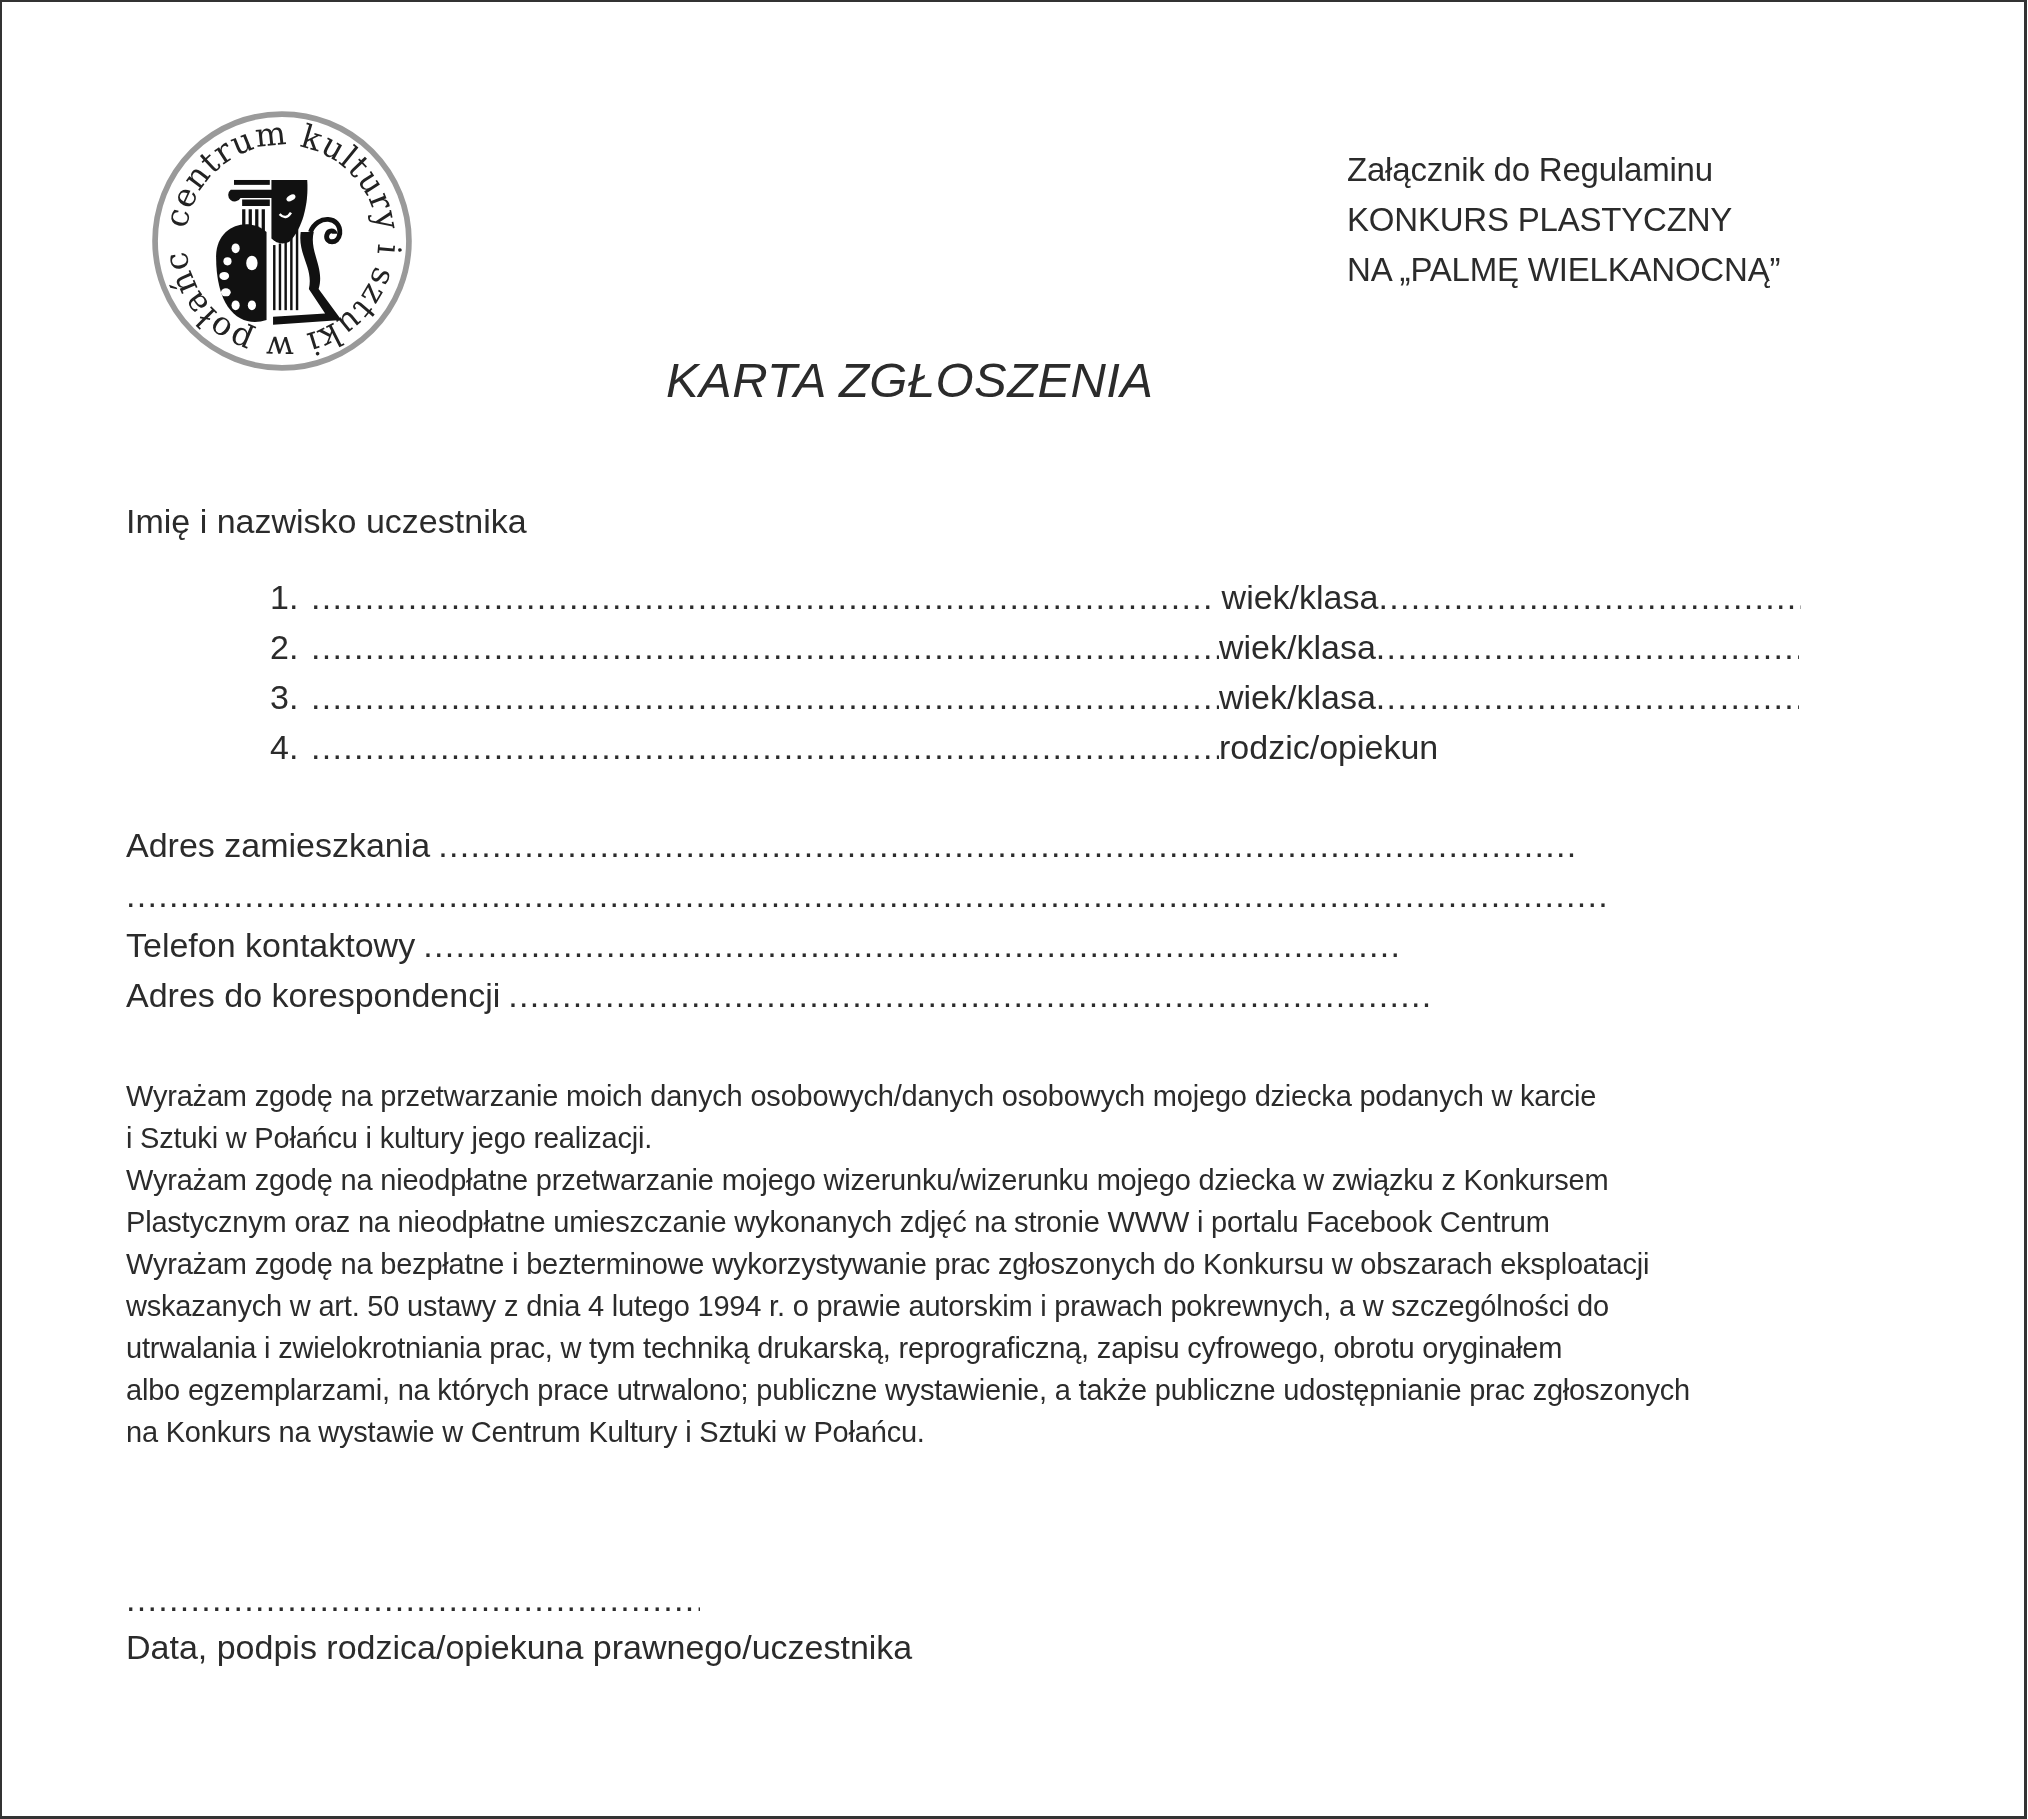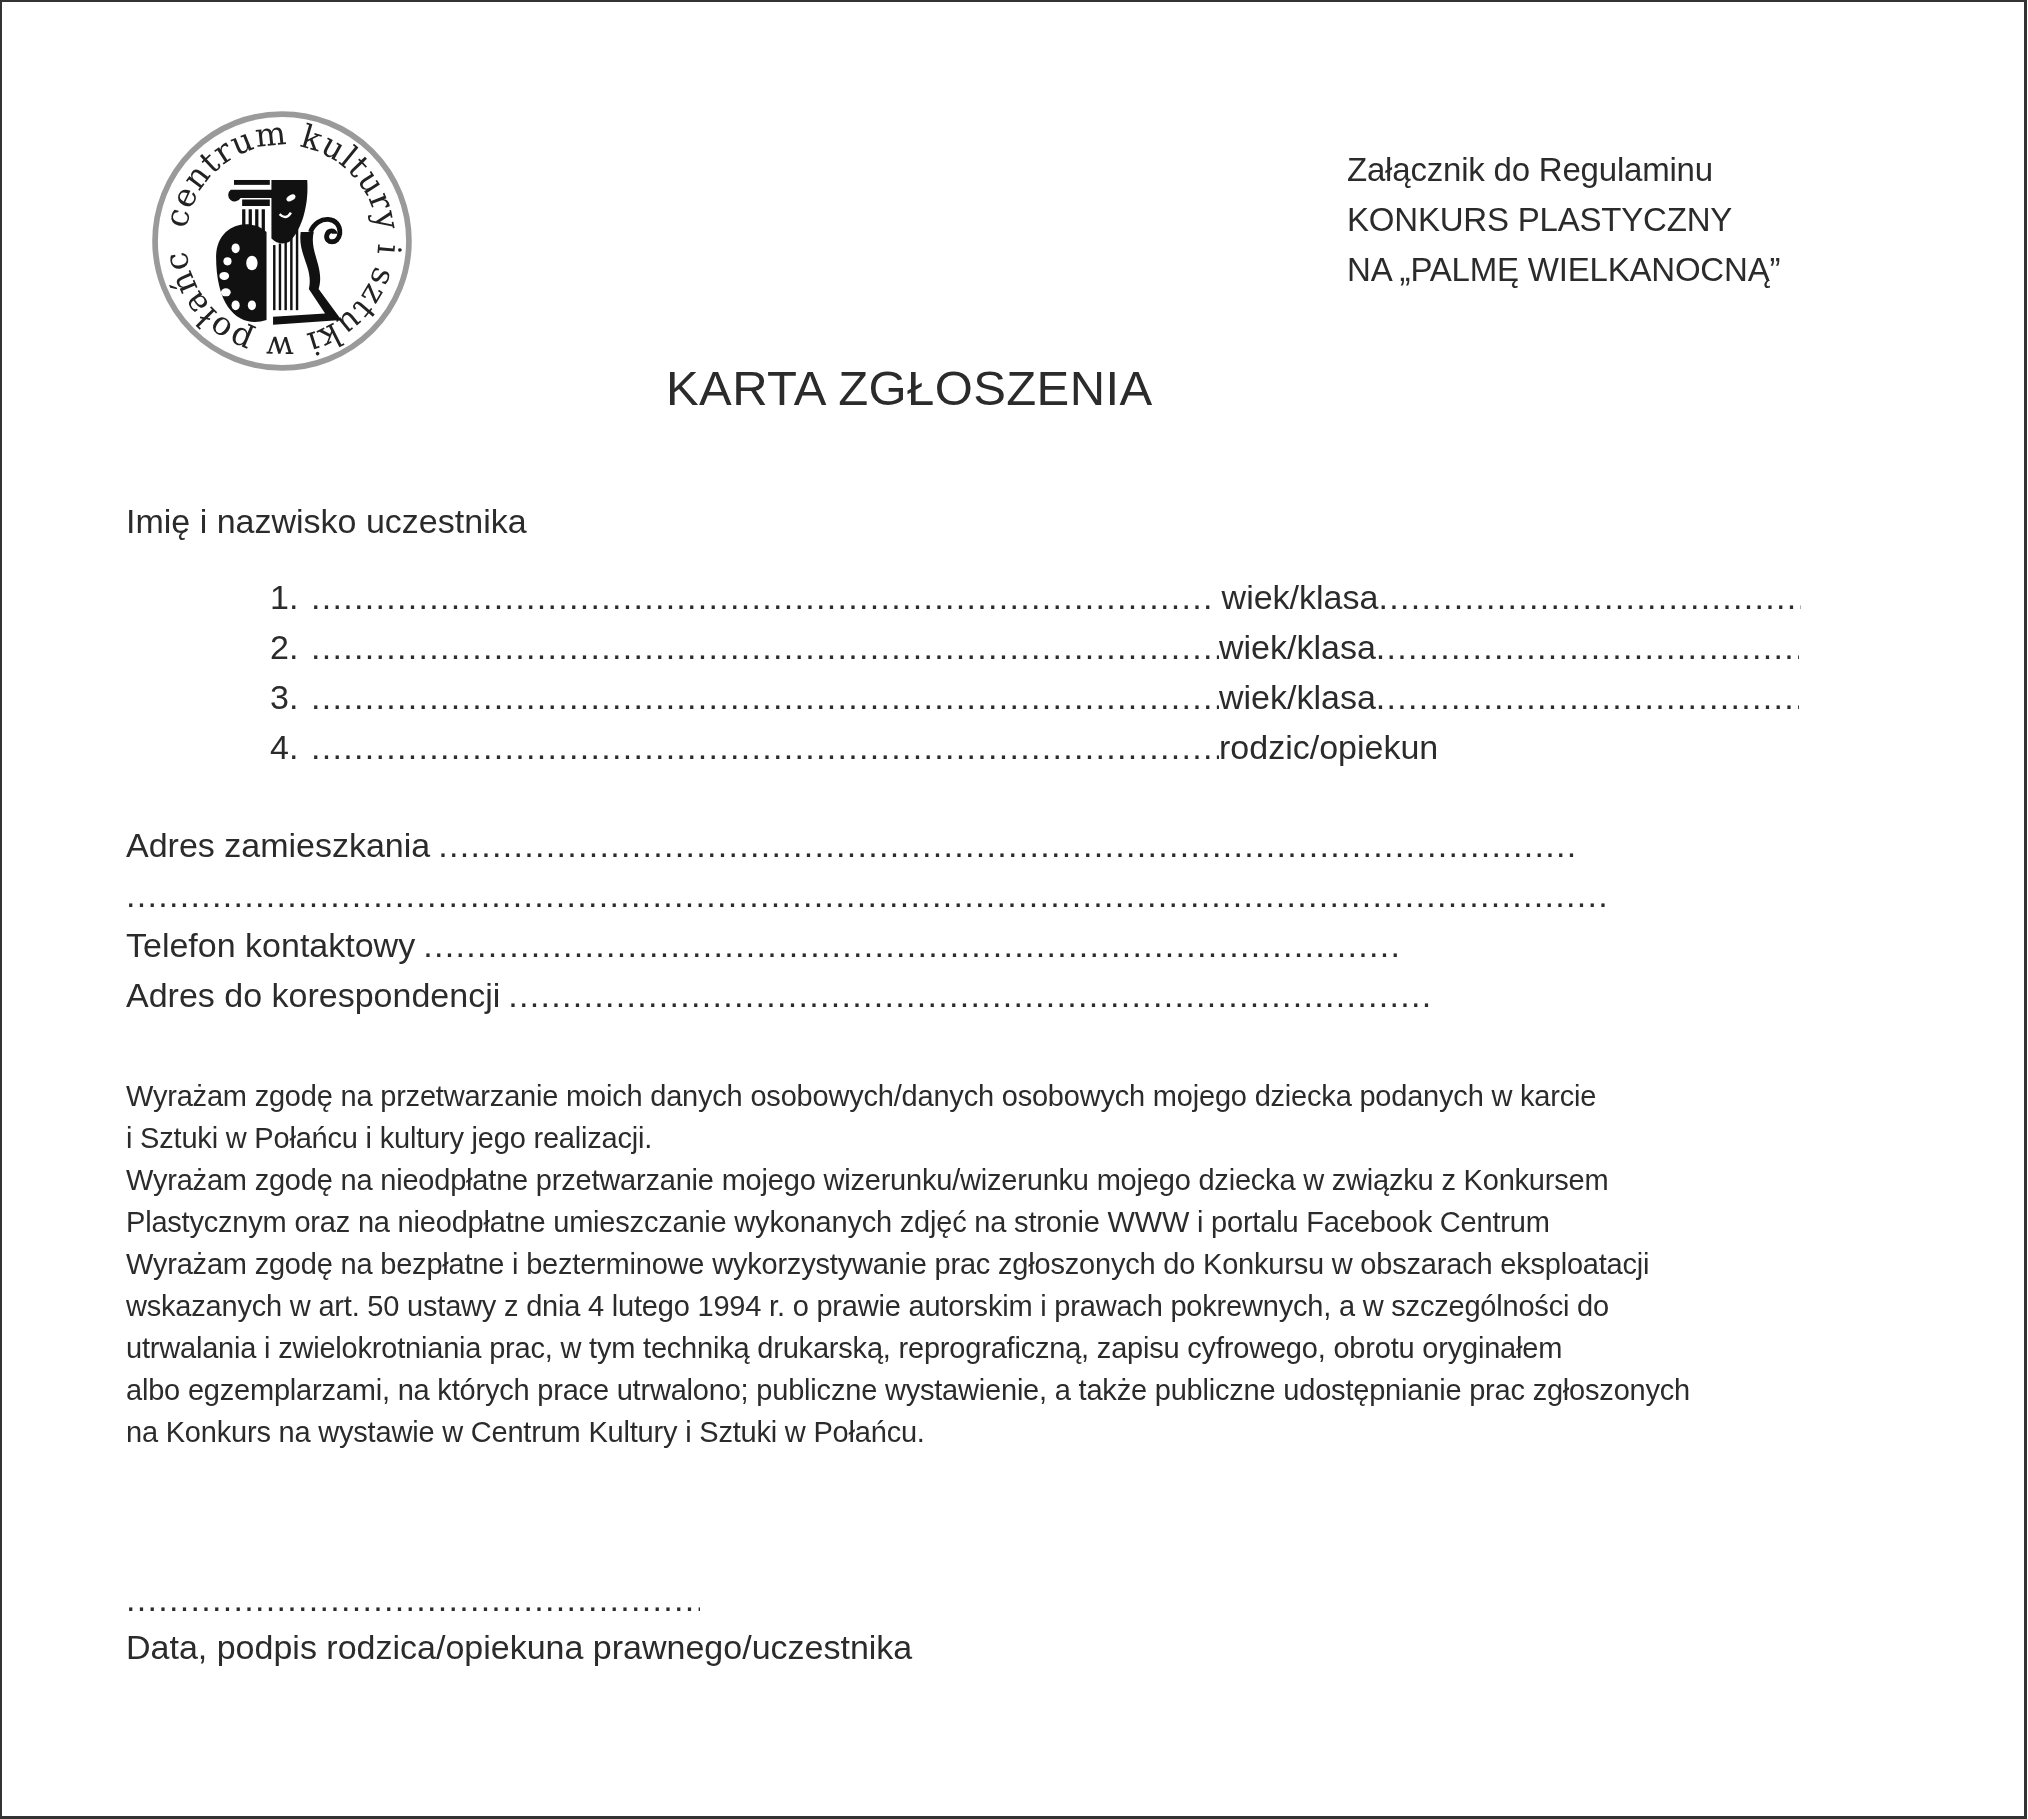--- a/index.html
+++ b/index.html
@@ -17,22 +17,22 @@
   }
   .logo {
     position: absolute; left: 151px; top: 110px; width: 262px; height: 262px;
   }
   .appendix {
     position: absolute; left: 1347px; top: 129px;
     font-size: 33px; line-height: 50px; letter-spacing: -0.2px; margin-top: 16px;
   }
   .appendix div { white-space: nowrap; }
   .title {
-    position: absolute; left: 666px; top: 360px;
-    font-size: 49px; letter-spacing: 0.4px; white-space: nowrap;
+    position: absolute; left: 666px; top: 352px;
+    font-size: 49px; letter-spacing: 0.4px; white-space: nowrap; font-style: italic;
   }
   .section-label {
     position: absolute; left: 126px; top: 502px;
     font-size: 34px; white-space: nowrap;
   }
   .participants {
     position: absolute; left: 270px; top: 578px; width: 1571px;
   }
   .p-row {
     height: 50px; display: flex; align-items: baseline;

